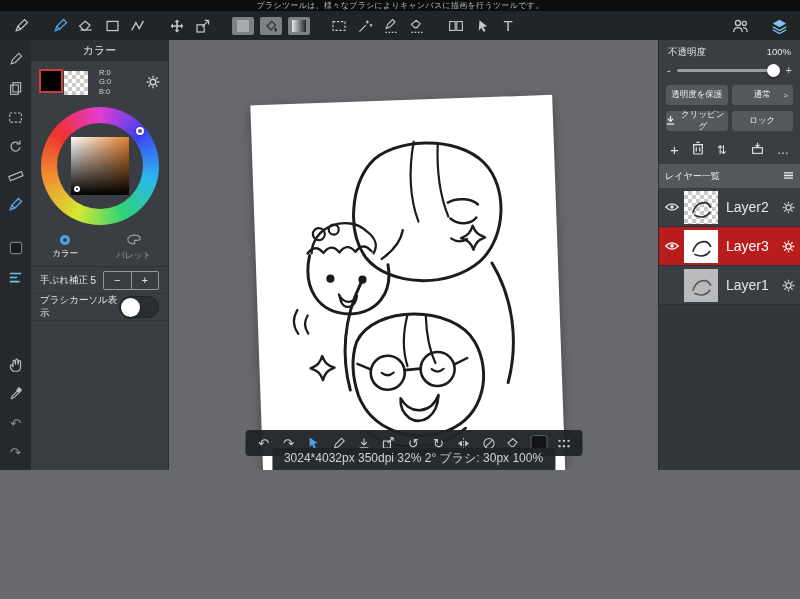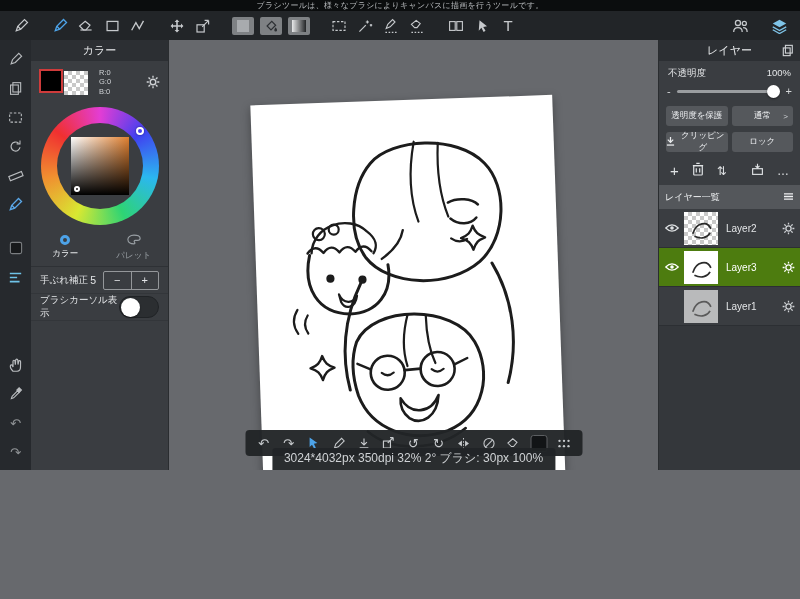--- a/index.html
+++ b/index.html
@@ -75,26 +75,26 @@
 .sl-track{flex:1;height:3px;background:#9a9da0;border-radius:2px;position:relative}
 .sl-knob{position:absolute;top:-5px;left:88%;width:13px;height:13px;border-radius:50%;background:#fff;box-shadow:0 1px 2px rgba(0,0,0,.5)}
 .btn-row{display:flex;gap:4px;padding:3px 7px}
 .lp-btn{flex:1;height:20px;background:#55585c;border:none;border-radius:3px;color:#eceef0;font-size:8.5px;display:flex;align-items:center;justify-content:center;gap:3px;font-family:Liberation Mono, monospace;position:relative}
 .lp-btn .chev{position:absolute;right:5px;font-size:8px;color:#cfd2d5}
 .layer-actions{display:flex;align-items:center;padding:7px 11px 6px;gap:13px;color:#dfe2e4;font-size:13px}
 .layer-actions .push{margin-left:auto}
 .list-title-bar{height:17px;background:#54575b;display:flex;align-items:center;justify-content:space-between;padding:12px 6px;font-size:9px;color:#eef0f2;flex-shrink:0}
 .layer-list{flex:1;background:#34373b;display:flex;flex-direction:column;overflow:hidden}
 .layer-row{height:39px;background:#3a3d41;border-bottom:1px solid #2c2f33;display:flex;align-items:center;flex-shrink:0}
-.layer-row.selected{background:#4d7c0f}
+.layer-row.selected{background:#b91c1c}
 .layer-row .eye{width:25px;display:flex;justify-content:center;color:#dfe2e4}
 .layer-row .thumb{width:34px;height:33px;margin-right:8px;display:flex;align-items:center;justify-content:center;overflow:hidden;flex-shrink:0}
 .thumb.white{background:#fff}
 .thumb.gray{background:#b9babb}
-.lname{flex:1;font-size:10px;color:#e4e6e8}
+.lname{flex:1;font-size:14px;color:#e4e6e8}
 .layer-row.selected .lname{color:#fff}
 .lgear{width:24px;display:flex;justify-content:center;color:#cfd2d5}
 </style>
 </head>
 <body>
 
 <div class="app">
 
   <div class="tooltip-bar">
     <span>ブラシツールは、様々なブラシによりキャンバスに描画を行うツールです。</span>
@@ -435,29 +435,20 @@
             </svg>
           </span>
       </div>
 
       <div class="status-pill">
         <span>3024*4032px 350dpi 32% 2° ブラシ: 30px 100%</span>
       </div>
     </div>
 
     <div class="right-panel">
-      <div class="panel-header layer-header">
-        <span>レイヤー</span>
-        <span class="hdr-icon">
-            <svg width="12" height="13" viewBox="0 0 14 15" stroke="currentColor" fill="none" stroke-width="1.3">
-              <rect x="4" y="1.5" width="8" height="9"></rect>
-              <rect x="1.5" y="4.5" width="8" height="9"></rect>
-            </svg>
-          </span>
-      </div>
 
       <div class="opacity-row">
         <span>不透明度</span>
         <span>100%</span>
       </div>
       <div class="slider-row">
         <span>-</span>
         <span class="sl-track">
             <span class="sl-knob"></span>
           </span>

